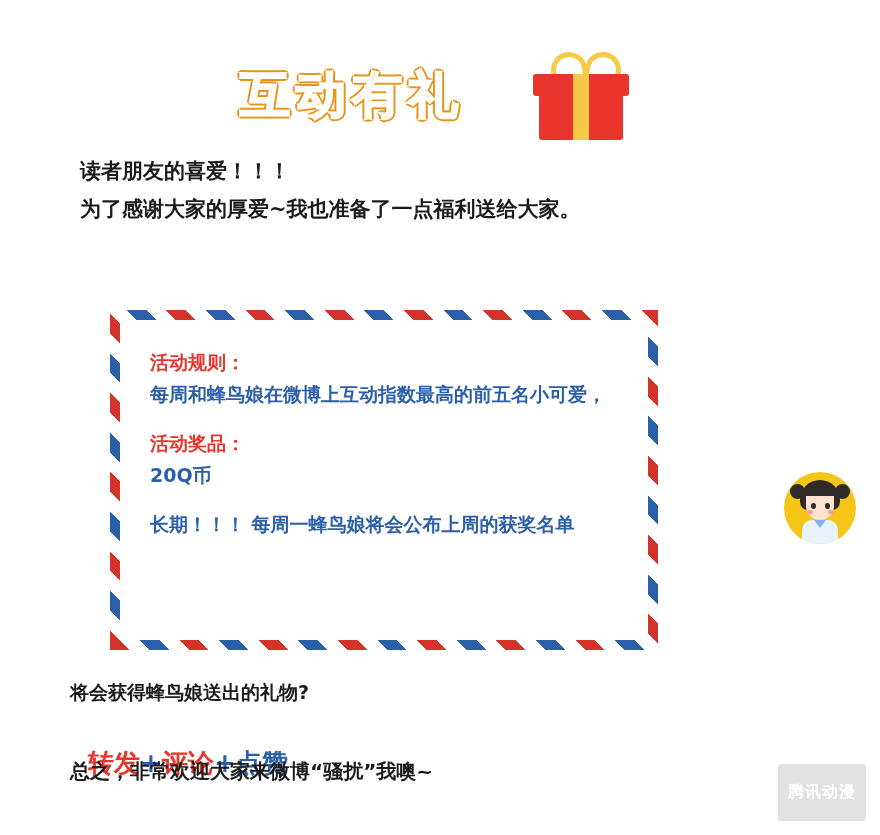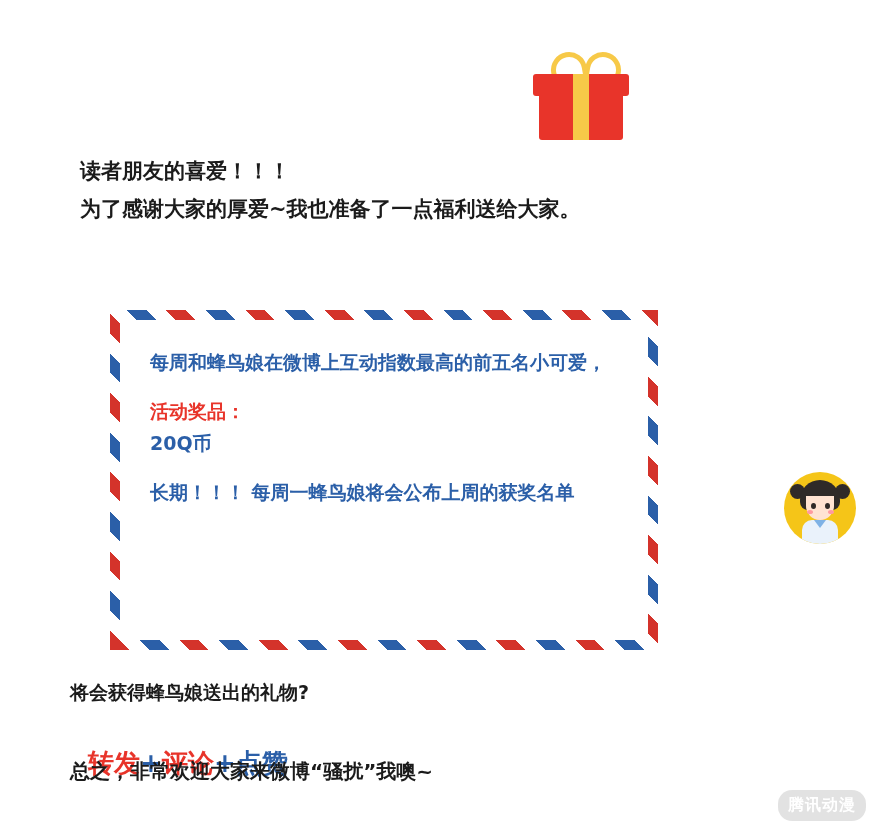--- a/index.html
+++ b/index.html
@@ -248,53 +248,55 @@
     color: #1b1b1b;
     font-family: "DejaVu Sans", "Liberation Sans", sans-serif;
     white-space: pre;
   }
 
   
   .watermark {
     position: absolute;
     right: 14px;
     bottom: 14px;
-    padding: 5px 10px;
+    padding: 18px 10px;
     background: rgba(210, 210, 210, 0.65);
     color: #ffffff;
     font-size: 16px;
     font-weight: bold;
-    border-radius: 14px;
+    border-radius: 3px;
     letter-spacing: 1px;
     font-family: "DejaVu Sans", "Liberation Sans", sans-serif;
   }
 </style>
 </head>
 <body>
 
 <div class="header">
+  <div class="title">互动有礼</div>
 
   <div class="gift">
     <div class="bow-l"></div>
     <div class="bow-r"></div>
     <div class="lid"></div>
     <div class="body"></div>
     <div class="vband-lid"></div>
     <div class="vband-body"></div>
   </div>
 </div>
 
 <div class="intro">
   <div>读者朋友的喜爱！！！</div>
   <div>为了感谢大家的厚爱~我也准备了一点福利送给大家。</div>
 </div>
 
 <div class="mailbox">
   <div class="mail-inner">
 
+    <div class="sec-head">活动规则：</div>
     <div class="sec-body">
       <div>每周和蜂鸟娘在微博上互动指数最高的前五名小可爱，</div>
     </div>
 
     <div class="gap"></div>
 
     <div class="sec-head">活动奖品：</div>
     <div class="sec-body">
       <div>20Q币</div>
     </div>

